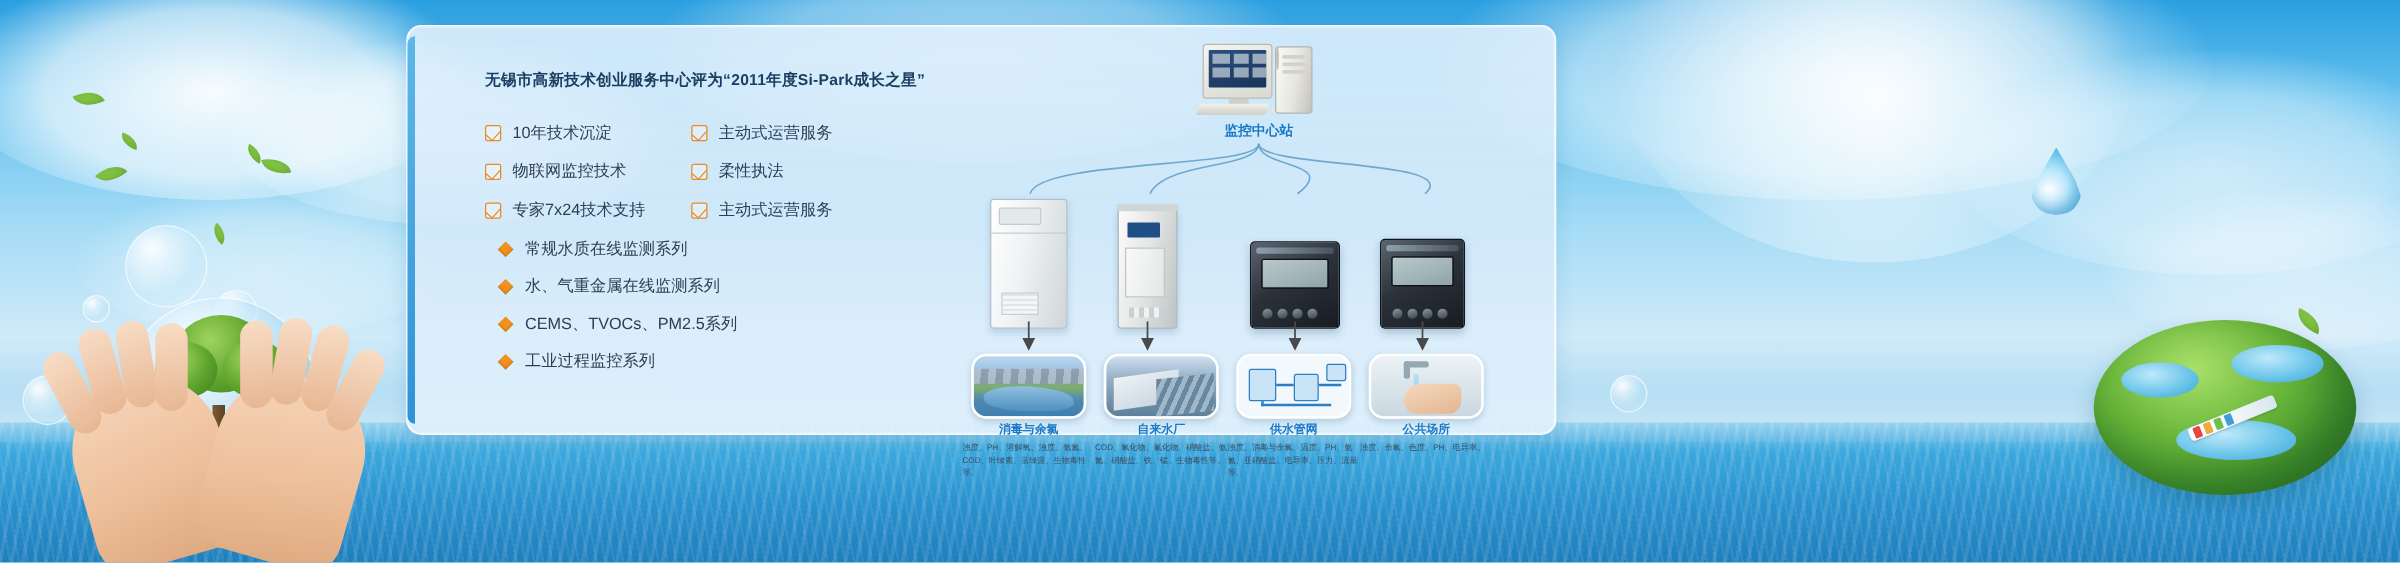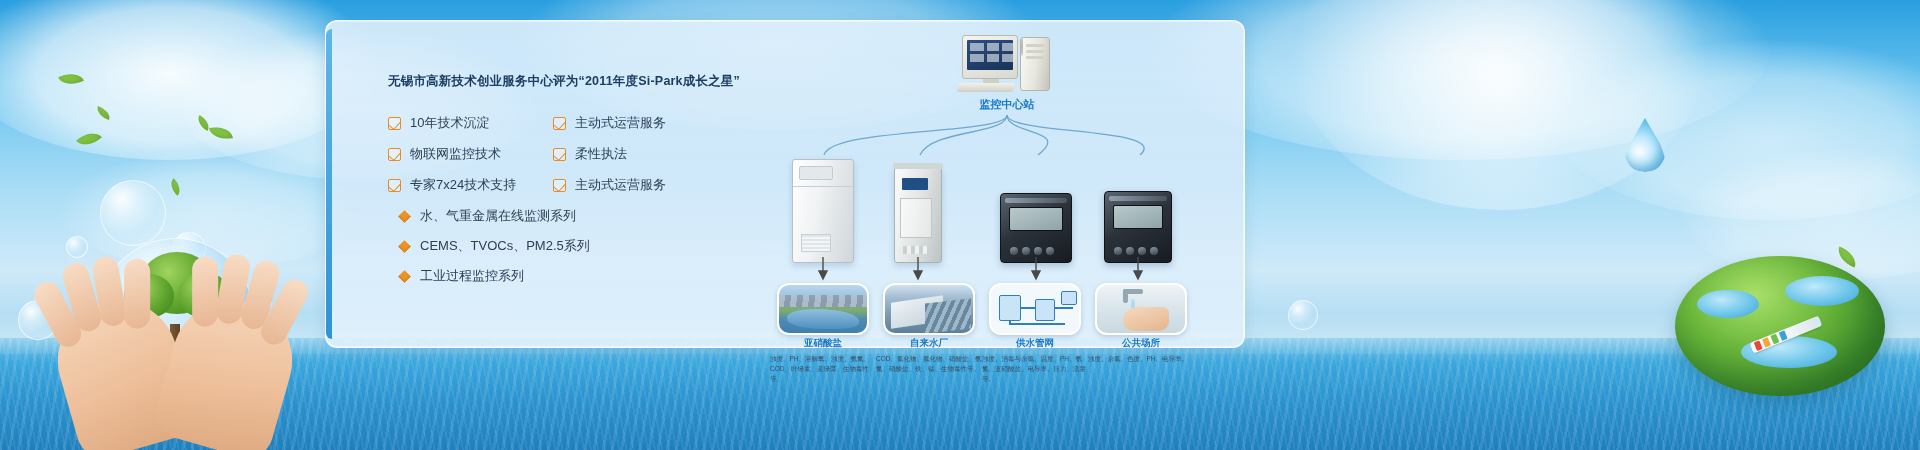--- a/index.html
+++ b/index.html
@@ -113,21 +113,21 @@
     border-radius: 12px;
     box-shadow: 0 2px 14px rgba(40,110,160,.16), inset 0 0 0 1px rgba(255,255,255,.45);
   }
   .panel::before{
     content:""; position:absolute; left:0; top:8px; bottom:8px; width:6px;
     background: linear-gradient(180deg,#5fb7e8,#2e92d6); border-radius:6px 0 0 6px;
   }
 
   .left-col { position:absolute; left:62px; top:24px; width:370px; }
   .h1 { font-size:19px; font-weight:bold; color:#1a78c8; letter-spacing:.5px; }
-  .sub { margin-top:28px; font-size:12.5px; font-weight:bold; color:#1c3e63; letter-spacing:.2px; white-space:nowrap; }
+  .sub { margin-top:11px; font-size:12.5px; font-weight:bold; color:#1c3e63; letter-spacing:.2px; white-space:nowrap; }
 
   .checks { margin-top:24px; display:grid; grid-template-columns: 165px 1fr; row-gap:13px; }
   .ck { display:flex; align-items:center; gap:9px; }
   .ckbox {
     width:13px; height:13px; border:1.5px solid #e98a22; border-radius:2px;
     position:relative; flex:0 0 auto; background:rgba(255,255,255,.35);
   }
   .ckbox::after{
     content:""; position:absolute; left:2px; top:1px; width:6px; height:9px;
     border:solid #e98a22; border-width:0 1.8px 1.8px 0; transform: rotate(42deg);
@@ -335,20 +335,24 @@
       <div class="ck">
         <span class="ckbox"></span>
         <span>主动式运营服务</span>
       </div>
     </div>
 
 
     <div class="bullets">
       <div class="bl">
         <span class="dia"></span>
+        <span>常规水质在线监测系列</span>
+      </div>
+      <div class="bl">
+        <span class="dia"></span>
         <span>水、气重金属在线监测系列</span>
       </div>
       <div class="bl">
         <span class="dia"></span>
         <span>CEMS、TVOCs、PM2.5系列</span>
       </div>
       <div class="bl">
         <span class="dia"></span>
         <span>工业过程监控系列</span>
       </div>
@@ -452,21 +456,21 @@
       <div class="ph p4">
         <div class="faucet" style="left:26px; top:4px;  width:5px;  height:14px;"></div>
         <div class="faucet" style="left:26px; top:4px;  width:20px; height:5px;"></div>
         <div class="stream"></div>
         <div class="hand"></div>
       </div>
     </div>
 
     <div class="captions">
       <div class="cap c1x">
-        <div class="t">亚硝酸盐</div>
+        <div class="t">消毒与余氯</div>
         <div class="d">浊度、PH、溶解氧、浊度、氨氮、COD、叶绿素、蓝绿藻、生物毒性等。</div>
       </div>
       <div class="cap c2x">
         <div class="t">自来水厂</div>
         <div class="d">COD、氯化物、氟化物、硝酸盐、氨氮、硝酸盐、铁、锰、生物毒性等。</div>
       </div>
       <div class="cap c3x">
         <div class="t">供水管网</div>
         <div class="d">浊度、消毒与余氯、温度、PH、氨氮、亚硝酸盐、电导率、压力、流量等。</div>
       </div>

